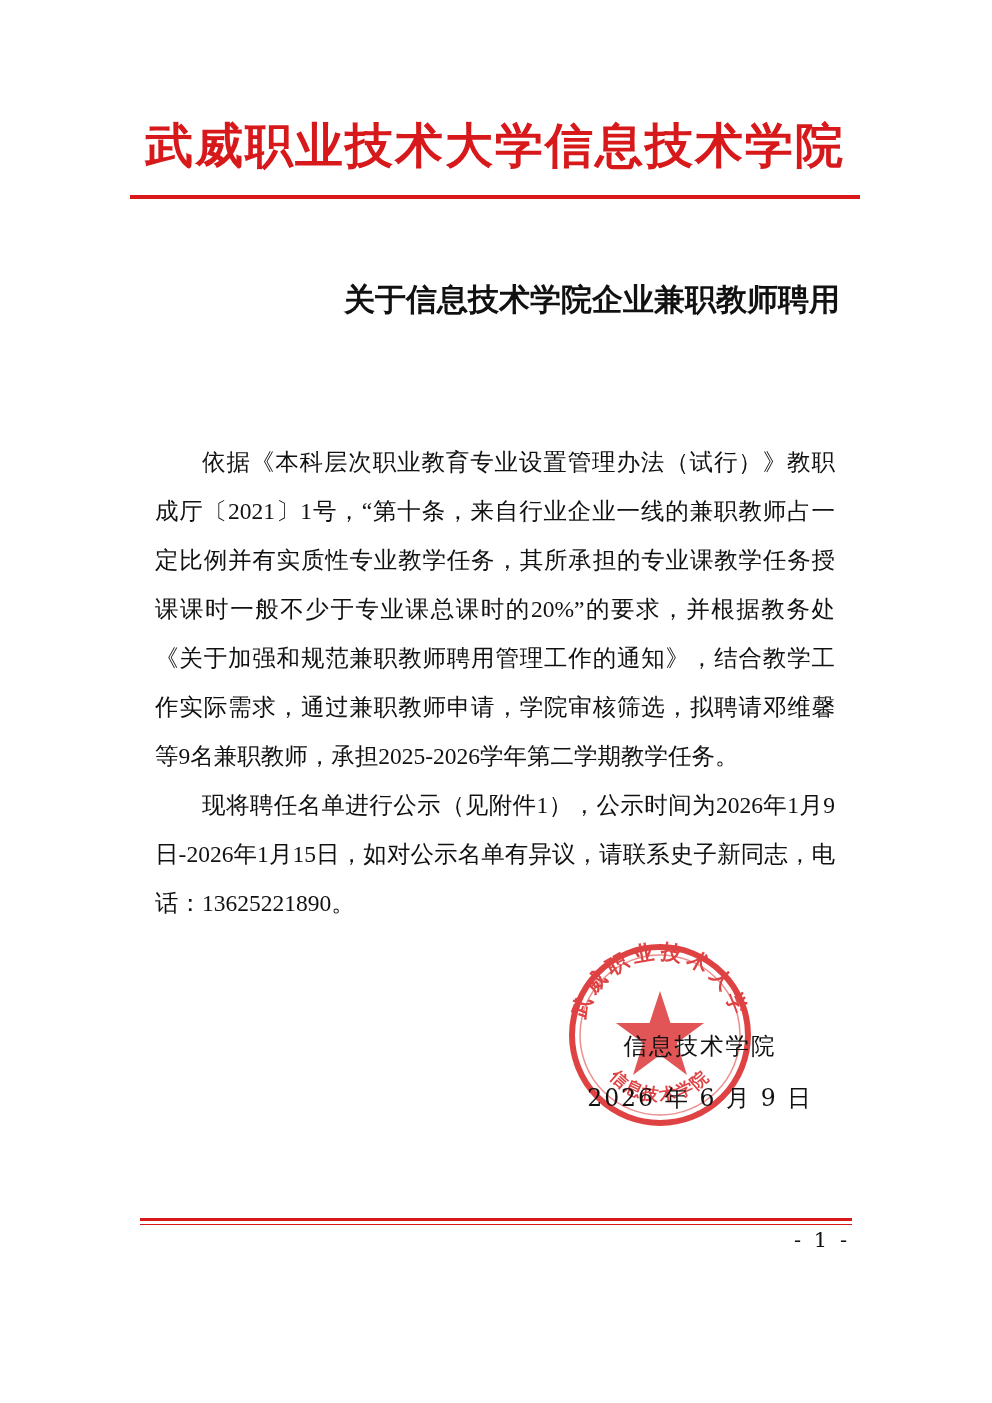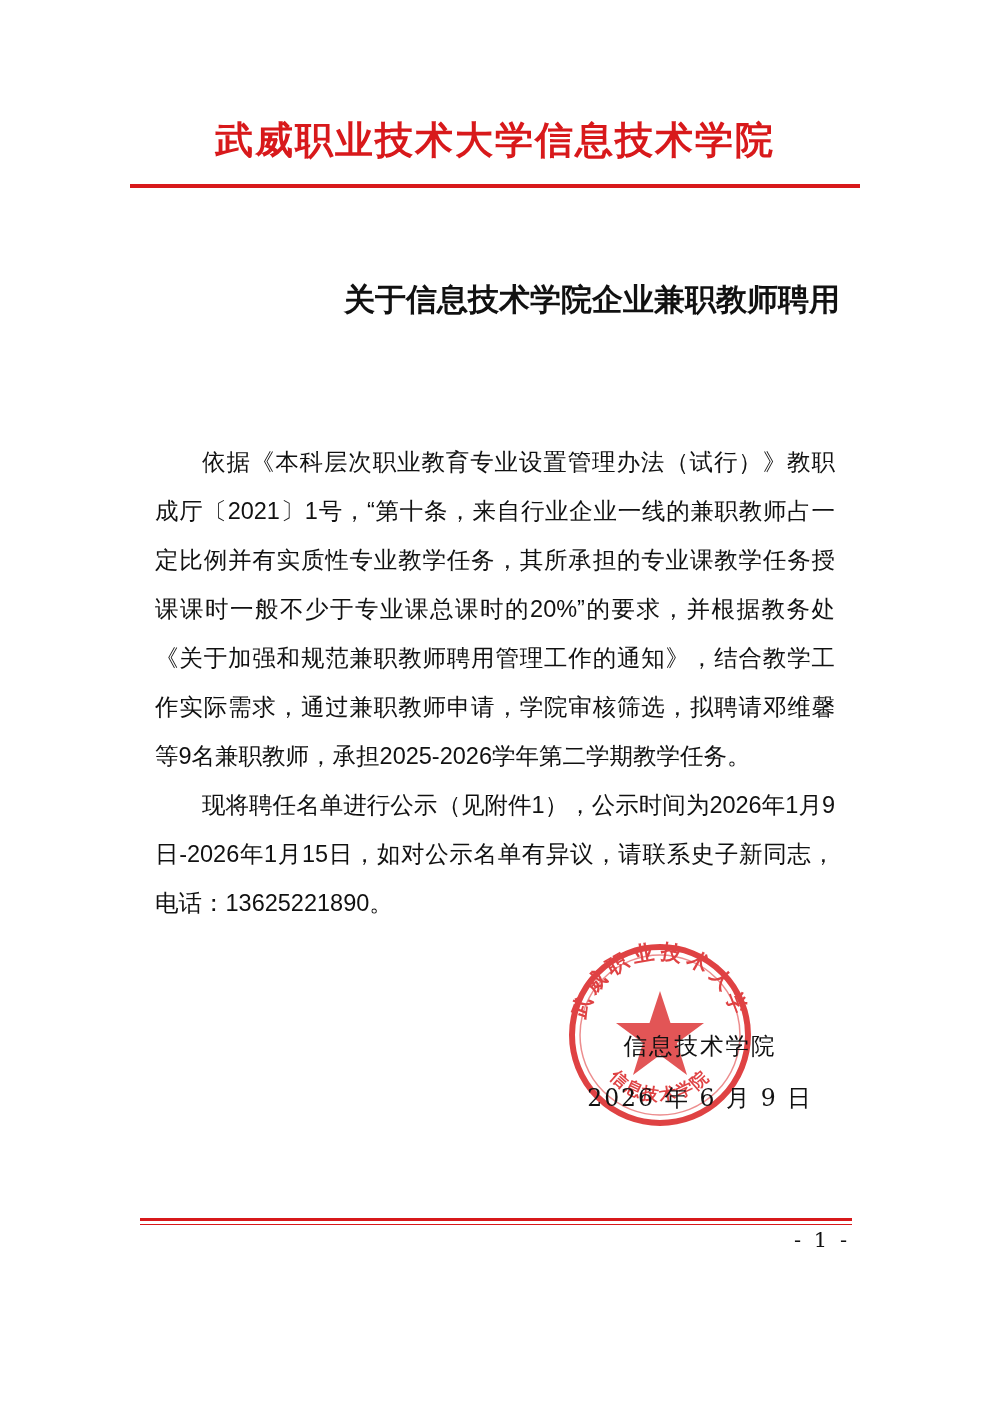--- a/index.html
+++ b/index.html
@@ -29,21 +29,21 @@
   .letterhead {
     position: absolute;
     left: 130px;
     top: 118px;
     width: 730px;
     text-align: center;
   }
   .letterhead-title {
     font-family: "DejaVu Serif", "Liberation Serif", serif;
     font-weight: bold;
-    font-size: 38px;
+    font-size: 48px;
     letter-spacing: 2px;
     color: #d8191b;
     line-height: 1.15;
     white-space: nowrap;
   }
   .rule-thick {
     margin-top: 22px;
     height: 4px;
     background: #d8191b;
   }
@@ -62,21 +62,21 @@
     color: #111;
   }
   .doc-title .line2 { display: block; }
 
   
   .body-text {
     position: absolute;
     left: 155px;
     top: 438px;
     width: 680px;
-    font-family: Liberation Sans, sans-serif;
+    font-family: Liberation Serif, serif;
     font-size: 23.5px;
     line-height: 49px;
     color: #111;
     text-align: justify;
     text-justify: inter-ideograph;
   }
   .body-text p {
     margin: 0 0 0 0;
     text-indent: 2em;
   }

